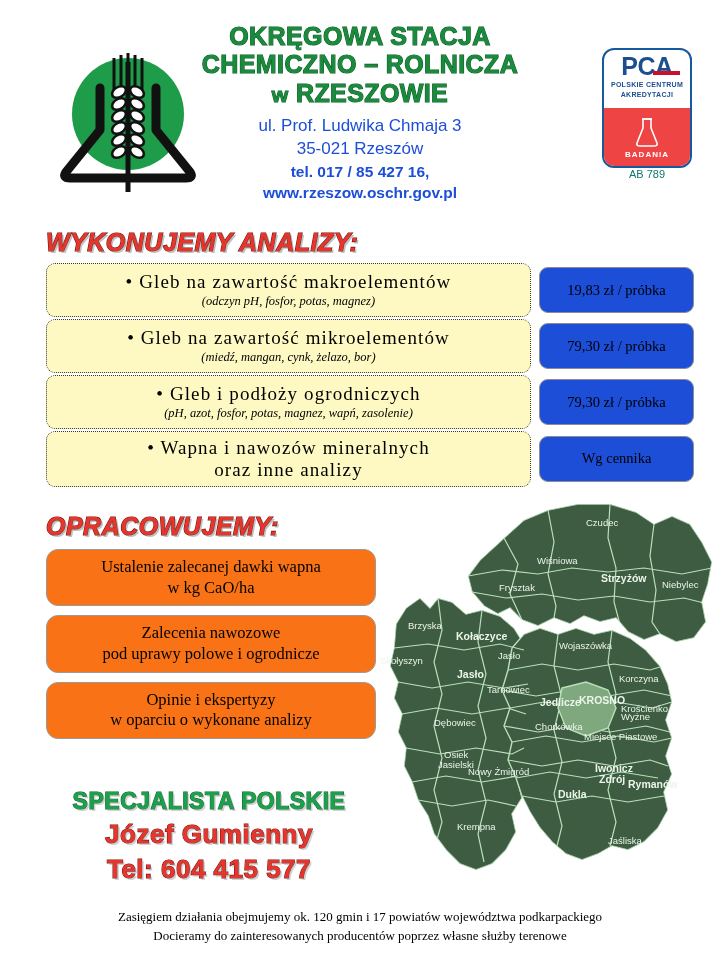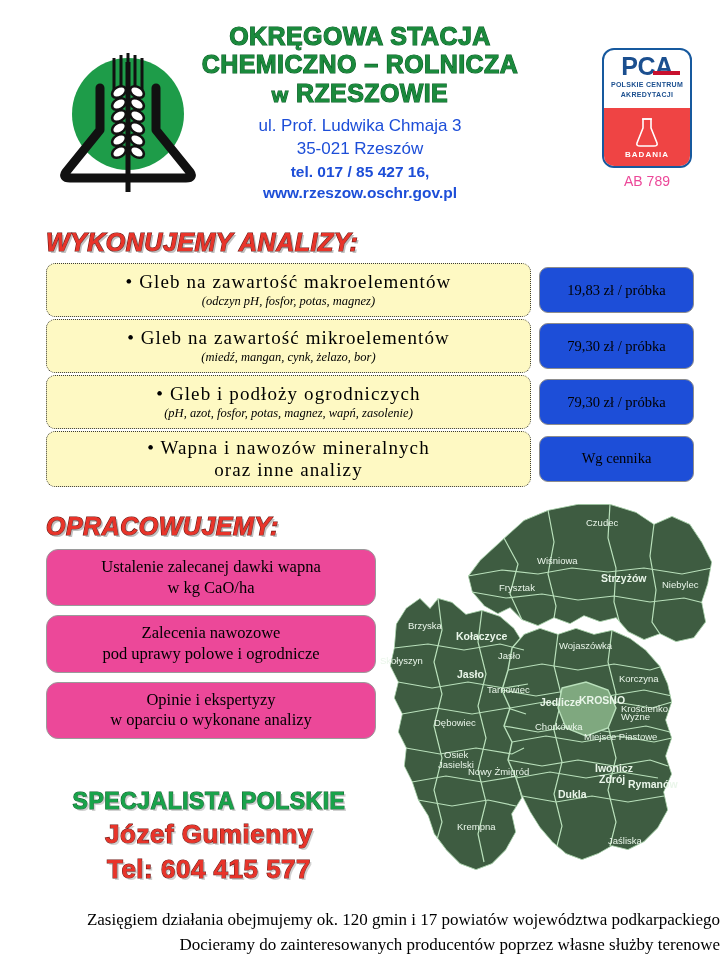--- a/index.html
+++ b/index.html
@@ -72,21 +72,21 @@
   .pca-bot {
     flex:1; background:#ef4444; color:#fff;
     display:flex; flex-direction:column; align-items:center; justify-content:center;
   }
   .pca-badania {
     font-family:"Liberation Sans", sans-serif;
     font-weight:bold; font-size:8px; letter-spacing:1px; margin-top:2px;
   }
   .pca-code {
     font-family:"Liberation Sans", sans-serif;
-    font-size:14px; margin-top:5px; color:#ec4899;
+    font-size:11px; color:#0f766e;
   }
 
   
   .wa-head {
     font-family:"Liberation Sans", sans-serif;
     font-weight:bold;
     font-style:italic;
     font-size:25px;
     letter-spacing:0.5px;
     color:#e8342a;
@@ -125,21 +125,21 @@
     display:flex; align-items:center; justify-content:center;
     font-family:"Liberation Serif", serif;
     font-size:14.5px;
   }
 
   
   .oprac { position:absolute; left:46px; top:512px; width:330px; }
   .oprac-title { margin-bottom:8px; }
   .oprac-box {
     border:1px solid #9a9a9a; border-radius:12px;
-    background:#ec4899;
+    background:#f97316;
     min-height:56px; margin-bottom:9px;
     display:flex; align-items:center; justify-content:center;
     text-align:center; padding:7px 24px;
     font-family:"Liberation Serif", serif;
     font-size:16.5px; line-height:1.25;
     position:relative; z-index:3;
   }
 
   
   .spec { position:absolute; left:34px; top:788px; width:350px; text-align:center; z-index:3; }
@@ -160,23 +160,23 @@
     text-shadow:2px 2px 0 rgba(140,140,140,0.4);
     margin-top:4px;
   }
 
   
   .map { position:absolute; left:372px; top:498px; width:348px; height:430px; z-index:1; }
   .map svg { display:block; }
 
   
   .footer {
-    position:absolute; left:0; top:908px; width:720px; text-align:right;
-    font-family:"Liberation Serif", serif;
-    font-size:17px; line-height:1.45; z-index:4;
+    position:absolute; left:0; top:908px; width:720px; text-align:center;
+    font-family:"Liberation Serif", serif;
+    font-size:13px; line-height:1.45; z-index:4;
   }
 </style>
 </head>
 <body>
 
 <div class="header">
 
   <div class="logo-wrap">
     <svg width="150" height="150" viewBox="0 0 150 150" aria-hidden="true">
       <circle cx="76" cy="70" r="56" fill="#1e9c49"></circle>

